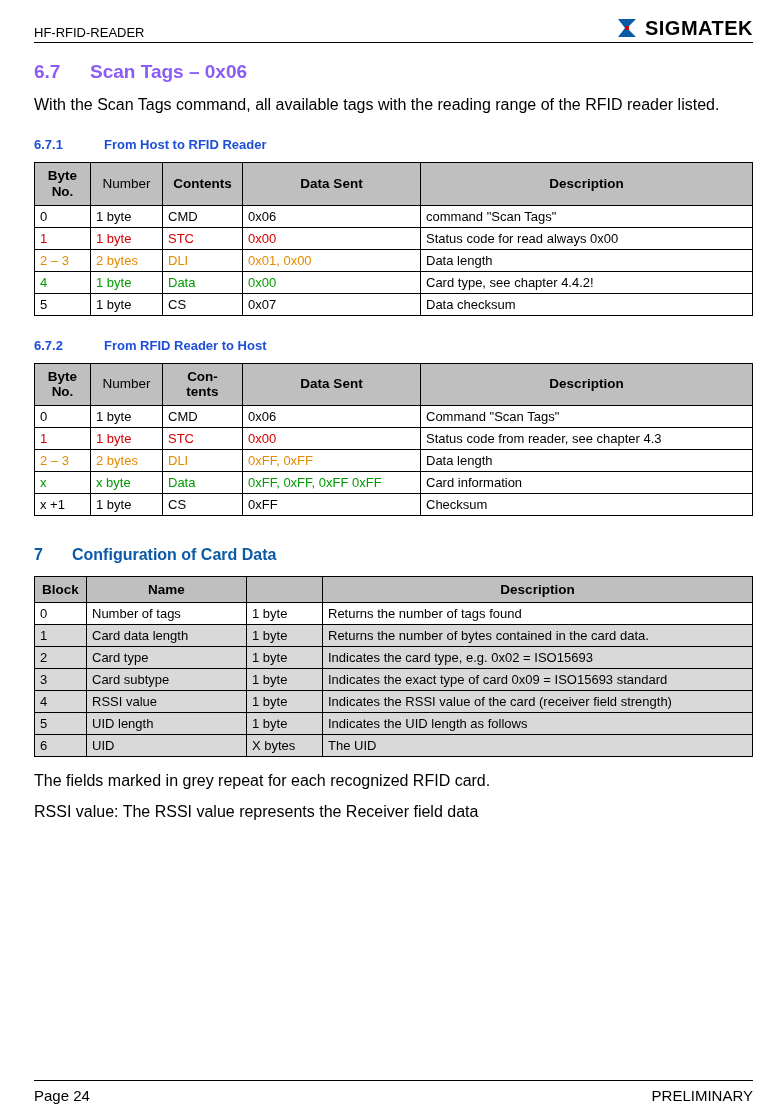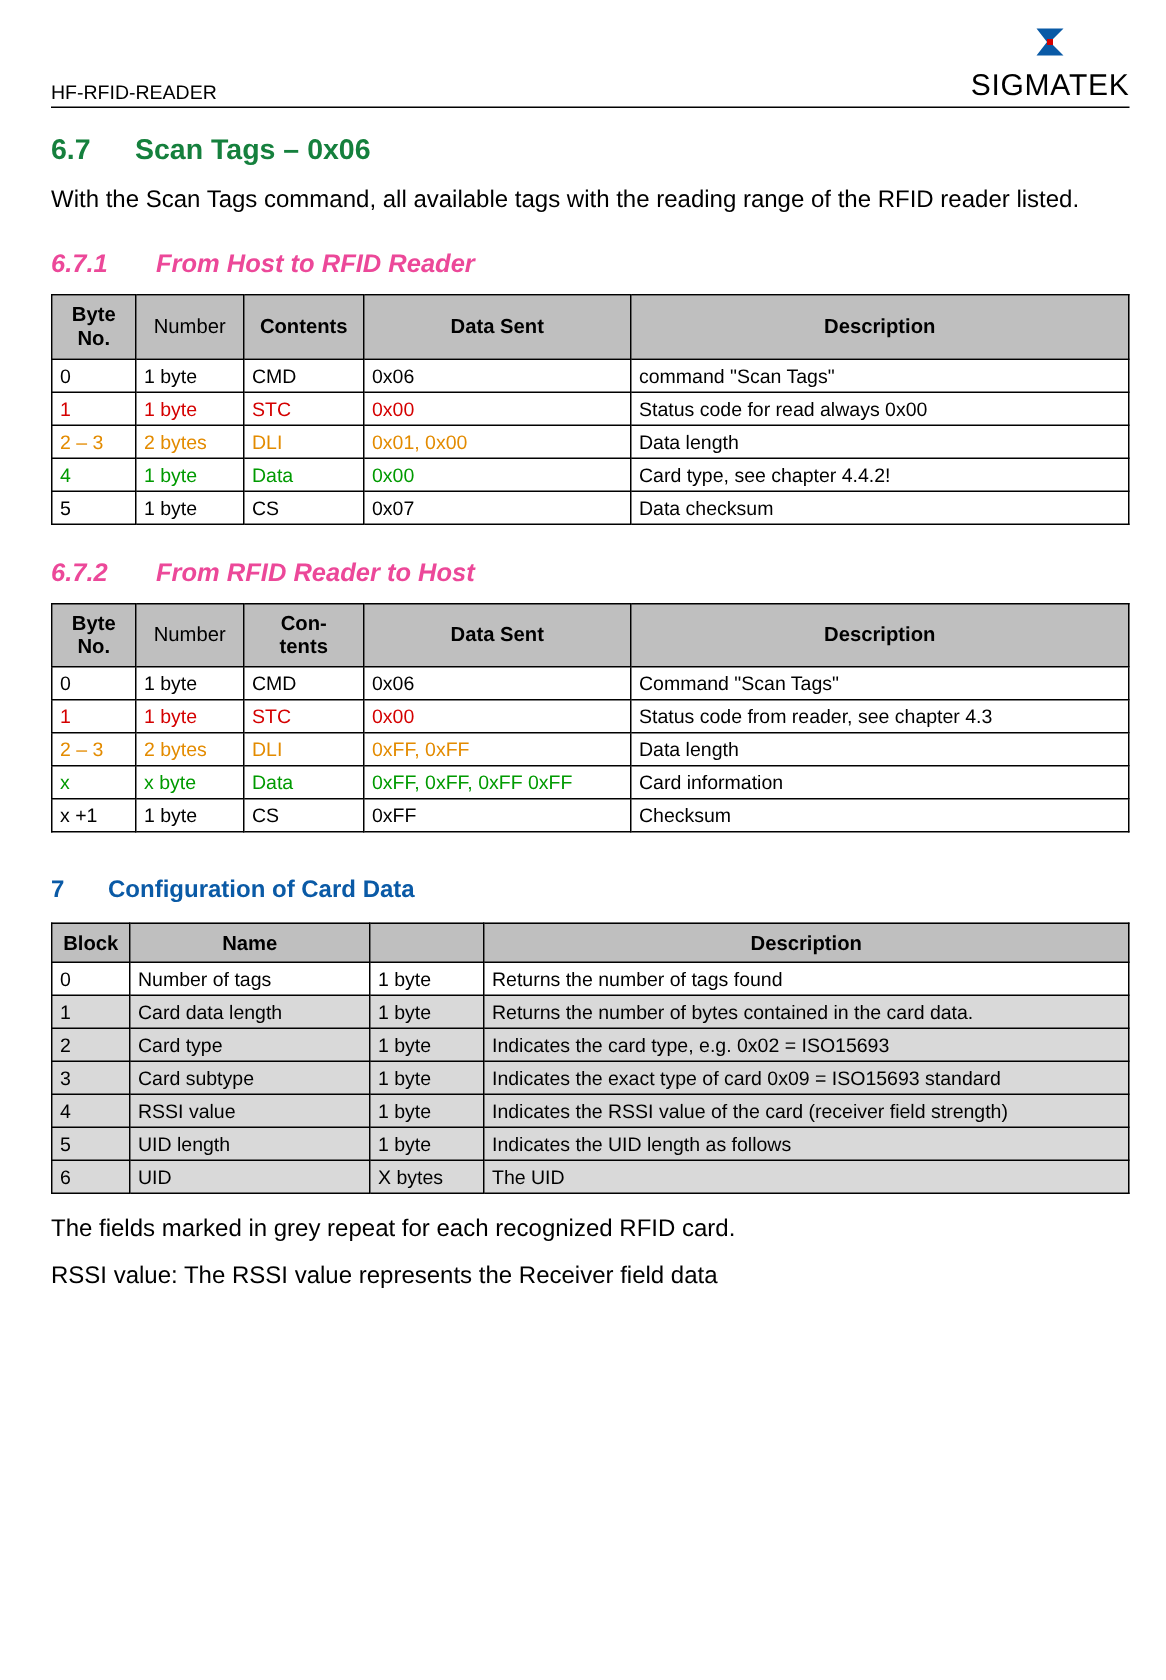--- a/index.html
+++ b/index.html
@@ -1,25 +1,25 @@
 <!DOCTYPE html>
 <html><head>
 <meta charset="utf-8">
 <style>
   * { box-sizing: border-box; margin: 0; padding: 0; }
   html, body { width: 777px; height: 1120px; font-family: Arial, Helvetica, sans-serif; background: #fff; color: #000; }
   .page { width: 777px; height: 1120px; padding: 16px 24px 18px 34px; position: relative; }
   .hdr { display: flex; justify-content: space-between; align-items: flex-end; border-bottom: 1.5px solid #000; padding-bottom: 2px; margin-bottom: 18px; }
   .hdr-left { font-size: 13px; }
-  .logo { display: flex; align-items: center; gap: 6px; font-weight: 400; font-size: 20px; letter-spacing: 0.5px; flex-direction: column; }
+  .logo { display: flex; align-items: center; gap: 6px; font-weight: 700; font-size: 20px; letter-spacing: 0.5px; }
   .logo-mark { width: 24px; height: 24px; position: relative; }
   .logo-mark svg { width: 24px; height: 24px; }
-  h2.sec { color: #15803d; font-size: 19px; font-weight: 700; margin: 10px 0 12px 0; }
+  h2.sec { color: #8b5cf6; font-size: 19px; font-weight: 700; margin: 10px 0 12px 0; }
   h2.sec .num { display: inline-block; width: 56px; }
-  h3.sub { color: #ec4899; font-size: 17px; font-weight: 700; margin: 22px 0 10px 0; font-style: italic; }
+  h3.sub { color: #1d4ed8; font-size: 13px; font-weight: 700; margin: 22px 0 10px 0; }
   h3.sub .num { display: inline-block; width: 70px; }
   h1.chap { color: #0a5aa6; font-size: 16px; font-weight: 700; margin: 30px 0 12px 0; }
   h1.chap .num { display: inline-block; width: 38px; }
   p.body { font-size: 16px; line-height: 1.28; margin: 6px 0 10px 0; }
   table { border-collapse: collapse; width: 100%; font-size: 13px; }
   th, td { border: 1px solid #000; padding: 3px 5px 3px 5px; vertical-align: middle; text-align: left; }
   .hdrrow th { background: #bfbfbf; text-align: center; font-weight: 700; font-size: 13.5px; padding: 5px 4px; line-height: 1.15; }
   .hdrrow th.byte { width: 56px; }
   .hdrrow th.num { width: 72px; font-weight: 400; }
   .hdrrow th.con { width: 80px; }
@@ -211,13 +211,17 @@
       <td>UID</td>
       <td>X bytes</td>
       <td>The UID</td>
     </tr>
       </tbody>
     </table>
 
   <p class="body" style="margin-top:14px">The fields marked in grey repeat for each recognized RFID card.</p>
   <p class="body" style="margin-top:10px">RSSI value: The RSSI value represents the Receiver field data</p>
 
+  <div class="ftr">
+    <span>Page 24</span>
+    <span>PRELIMINARY</span>
+  </div>
 </div>
 
 </body></html>

